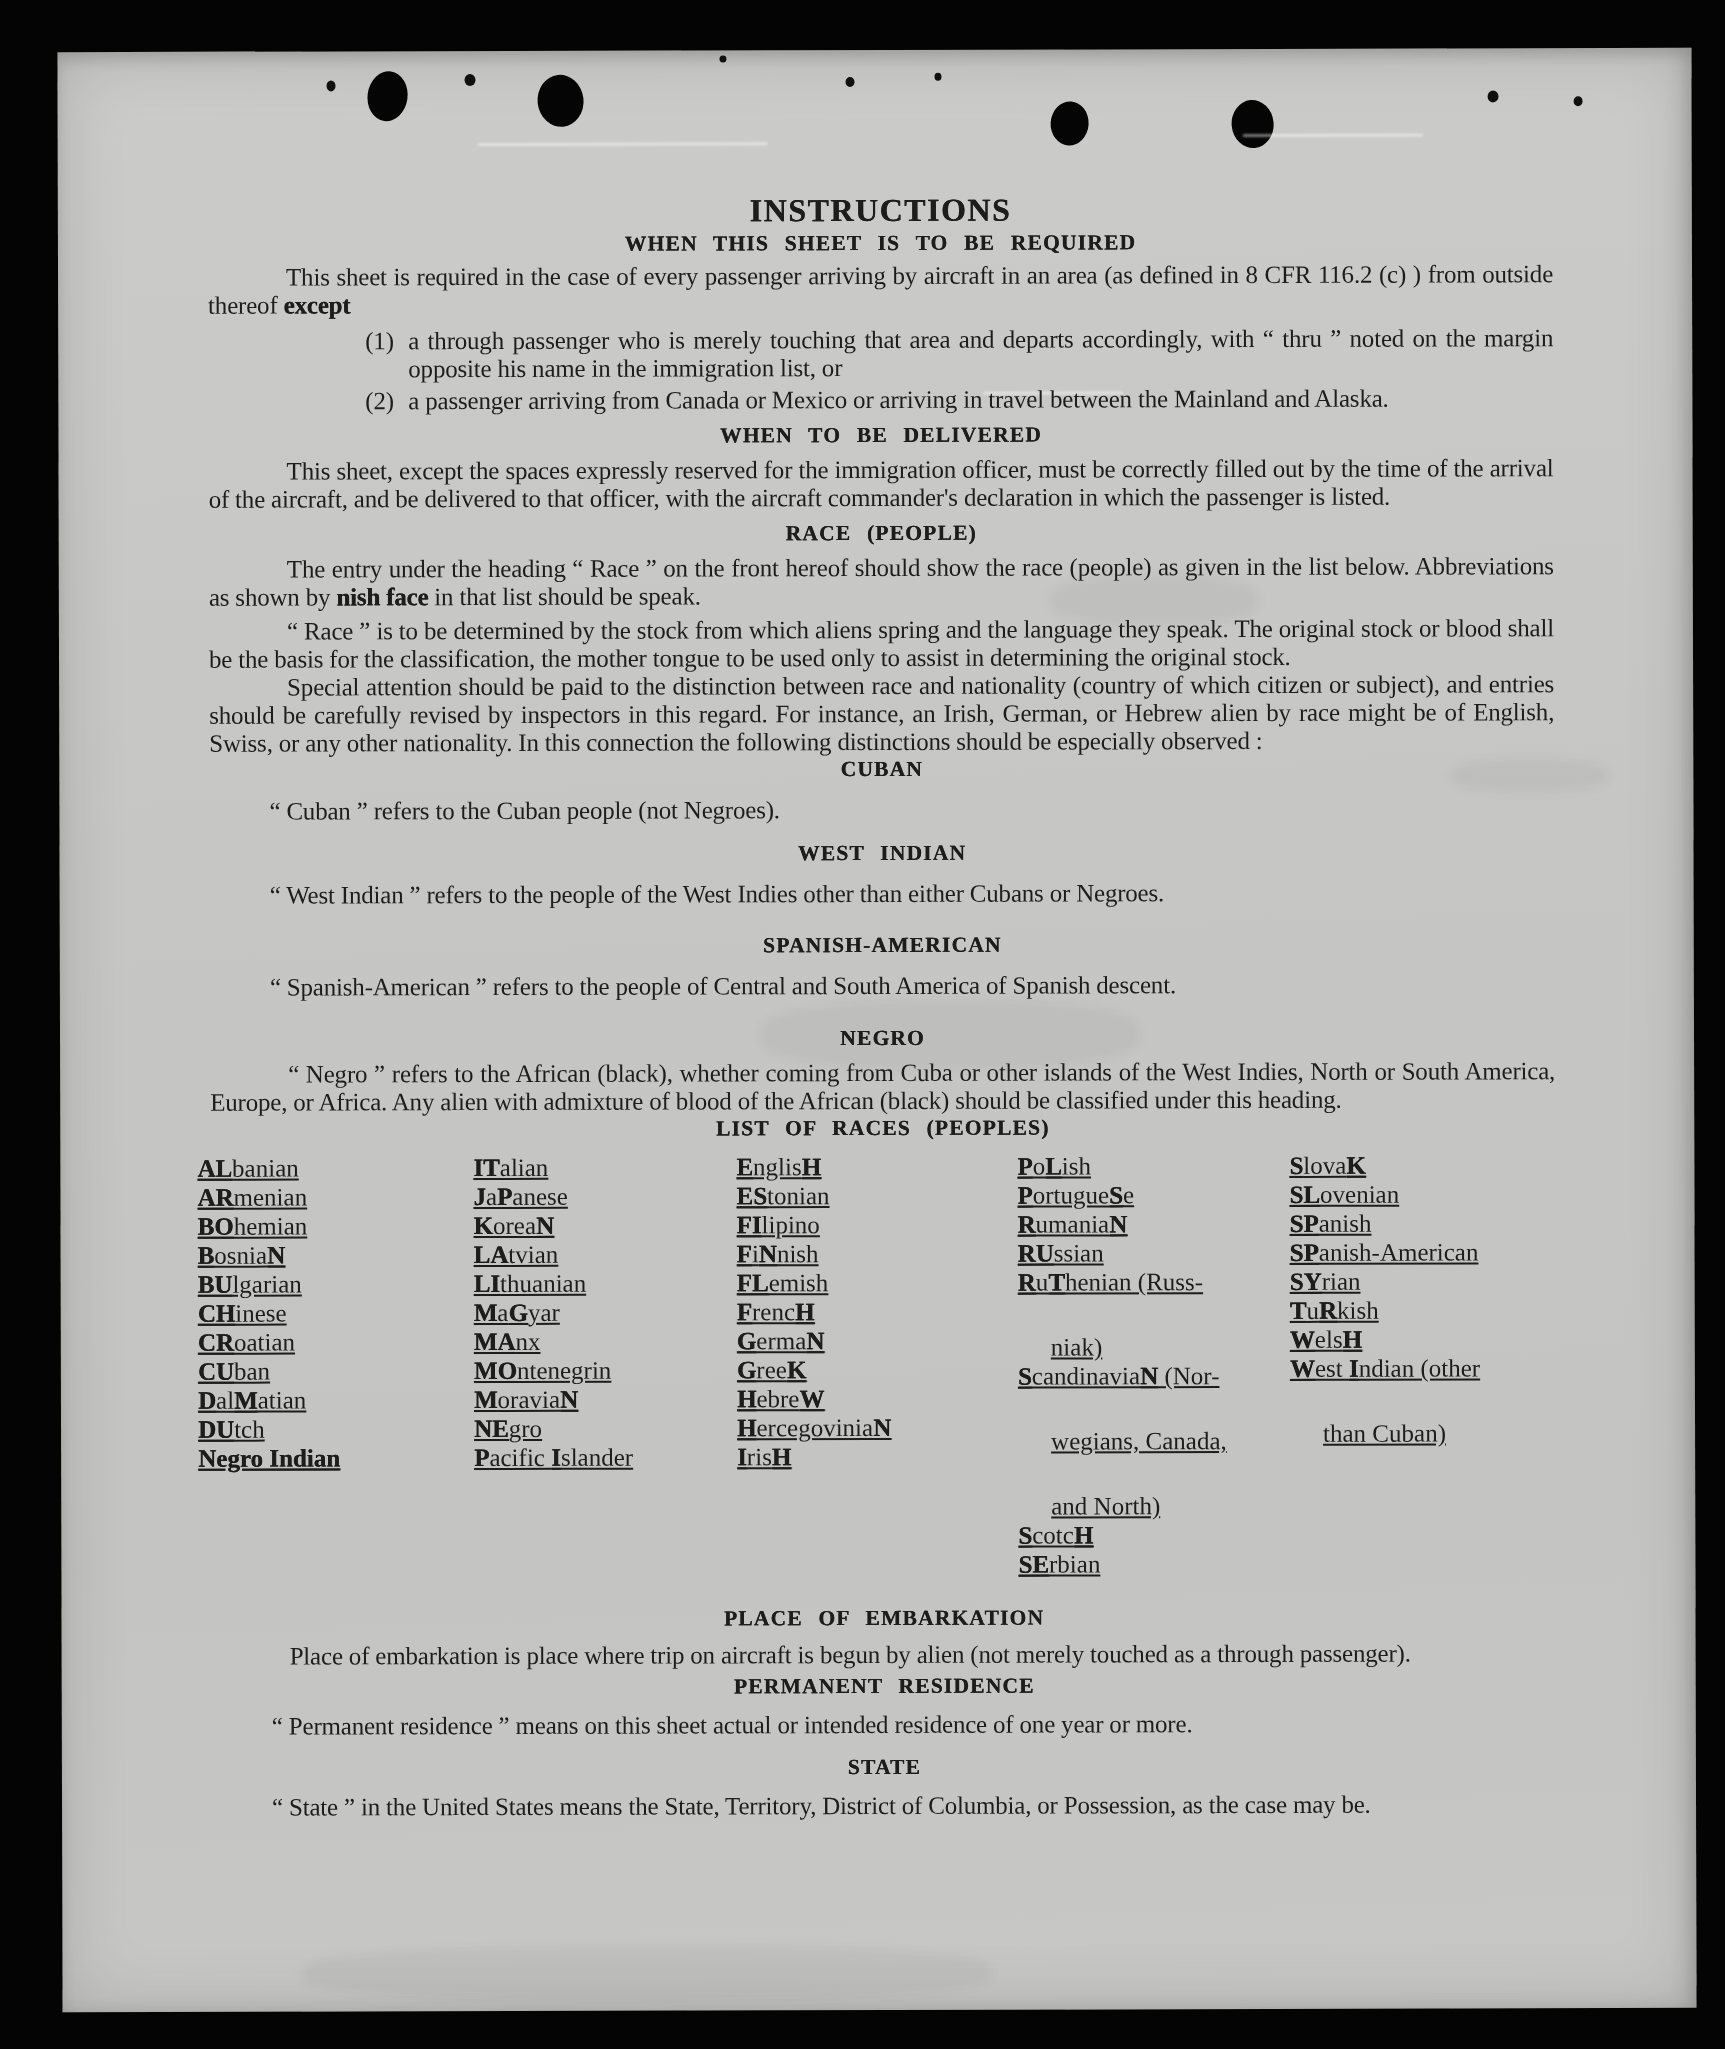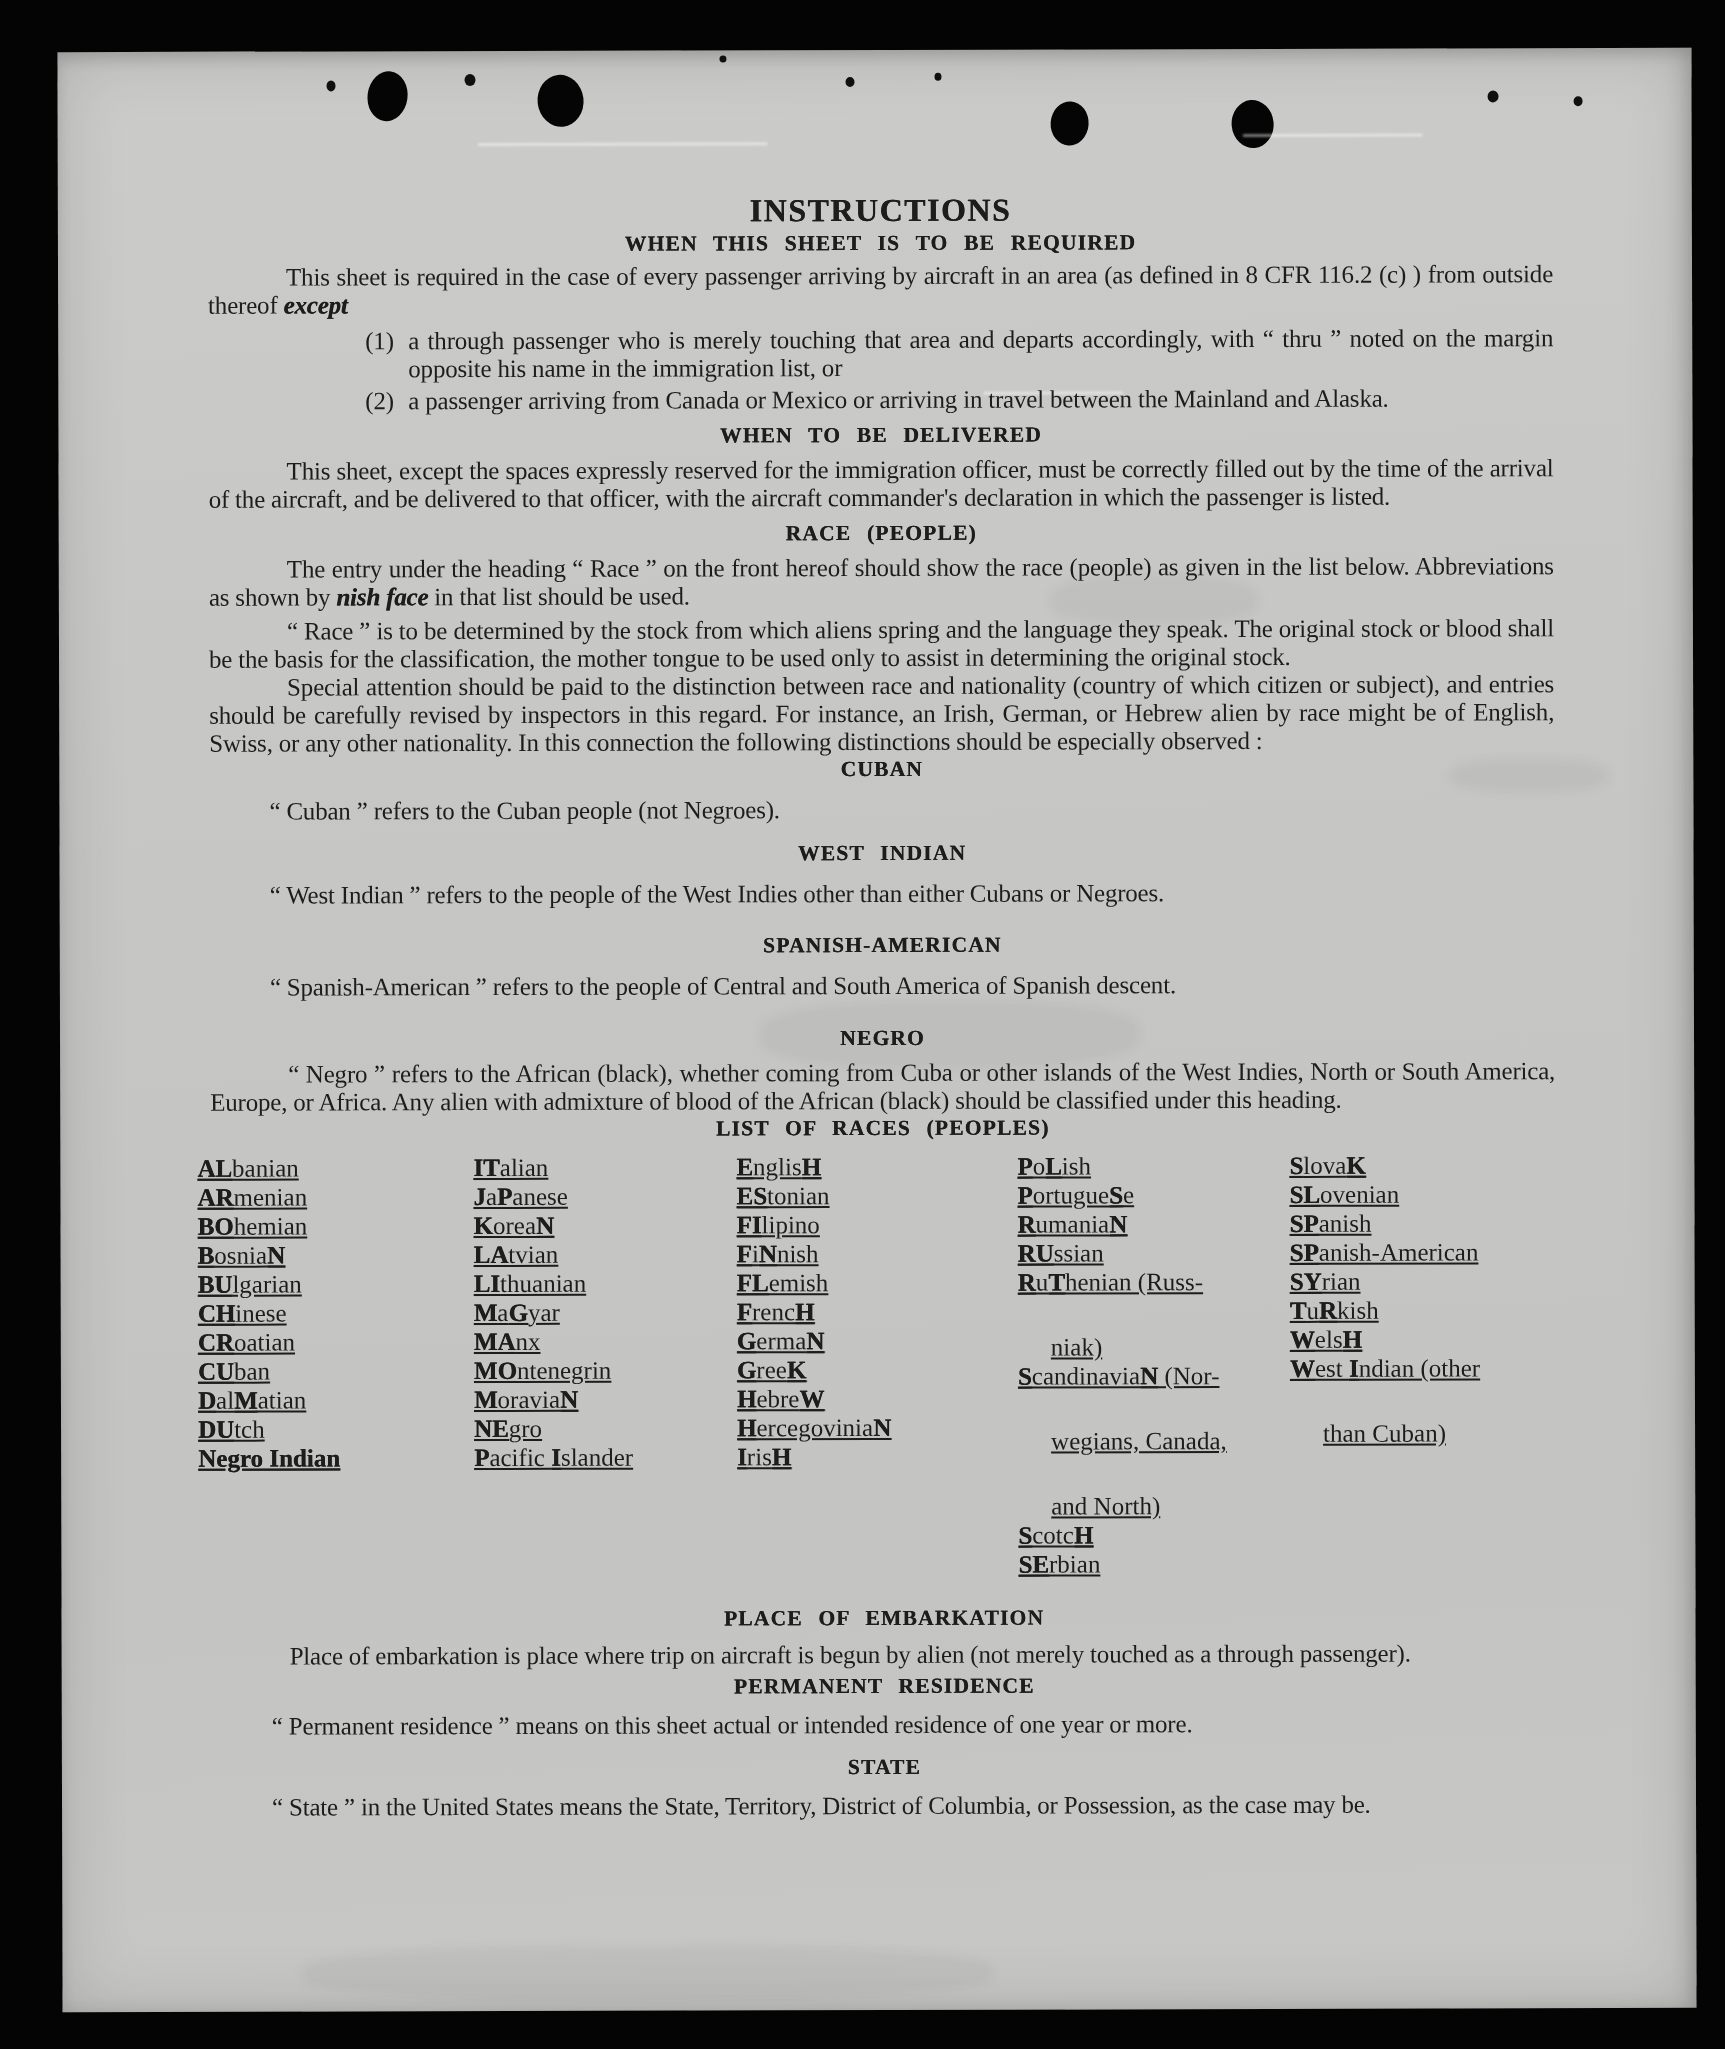--- a/index.html
+++ b/index.html
@@ -39,21 +39,21 @@
     text-align:center;font-size:21.5px;line-height:26px;font-weight:bold;
     letter-spacing:1.2px;word-spacing:9px;
     text-shadow:0.3px 0 0 #1d1d1d;
   }
   .body{
     margin:0;font-size:25px;line-height:28px;
     text-align:justify;
     letter-spacing:-0.2px;
   }
   .ind{text-indent:78px;}
-  .body b{text-shadow:0.3px 0 0 #1d1d1d;font-style:italic;}
+  .body b{text-shadow:0.3px 0 0 #1d1d1d;}
   .item{position:relative;padding-left:200px;font-size:25px;line-height:28px;text-align:justify;letter-spacing:-0.2px;}
   .item .num{position:absolute;left:157px;top:0;}
   .races{
     margin-left:-13px;
     display:grid;
     grid-template-columns:276px 263px 281px 272px 266px;
     font-size:25px;line-height:29px;
   }
   .race-line{white-space:nowrap;text-decoration:underline;}
   .race-line b{text-shadow:0.4px 0 0 #1d1d1d;}
@@ -93,21 +93,21 @@
     <div class="h2" style="margin-top:0;">WHEN THIS SHEET IS TO BE REQUIRED</div>
     <p class="body ind" style="margin-top:6px;"><span>This sheet is required in the case of every passenger arriving by aircraft in an area (as defined in 8 CFR 116.2 (c) ) from outside thereof </span><b>except</b></p>
 
     <div class="item" style="margin-top:8px;"><span class="num">(1)</span><span>a through passenger who is merely touching that area and departs accordingly, with “ thru ” noted on the margin opposite his name in the immigration list, or</span></div>
     <div class="item" style="margin-top:4px;"><span class="num">(2)</span><span>a passenger arriving from Canada or Mexico or arriving in travel between the Mainland and Alaska.</span></div>
 
     <div class="h2" style="margin-top:8px;">WHEN TO BE DELIVERED</div>
     <p class="body ind" style="margin-top:8px;">This sheet, except the spaces expressly reserved for the immigration officer, must be correctly filled out by the time of the arrival of the aircraft, and be delivered to that officer, with the aircraft commander's declaration in which the passenger is listed.</p>
 
     <div class="h2" style="margin-top:8px;">RACE (PEOPLE)</div>
-    <p class="body ind" style="margin-top:8px;"><span>The entry under the heading “ Race ” on the front hereof should show the race (people) as given in the list below.  Abbreviations as shown by </span><b>nish face</b><span> in that list should be used.</span></p>
+    <p class="body ind" style="margin-top:8px;"><span>The entry under the heading “ Race ” on the front hereof should show the race (people) as given in the list below.  Abbreviations as shown by </span><b>nish face</b><span> in that list should be speak.</span></p>
     <p class="body ind" style="margin-top:6px;">“ Race ” is to be determined by the stock from which aliens spring and the language they speak.  The original stock or blood shall be the basis for the classification, the mother tongue to be used only to assist in determining the original stock.</p>
     <p class="body ind" style="margin-top:0;">Special attention should be paid to the distinction between race and nationality (country of which citizen or subject), and entries should be carefully revised by inspectors in this regard.  For instance, an Irish, German, or Hebrew alien by race might be of English, Swiss, or any other nationality.  In this connection the following distinctions should be especially observed :</p>
 
     <div class="h2" style="margin-top:0;">CUBAN</div>
     <p class="body" style="margin-top:14px;text-indent:60px;">“ Cuban ” refers to the Cuban people (not Negroes).</p>
 
     <div class="h2" style="margin-top:16px;">WEST INDIAN</div>
     <p class="body" style="margin-top:14px;text-indent:60px;">“ West Indian ” refers to the people of the West Indies other than either Cubans or Negroes.</p>
 
     <div class="h2" style="margin-top:24px;">SPANISH-AMERICAN</div>

